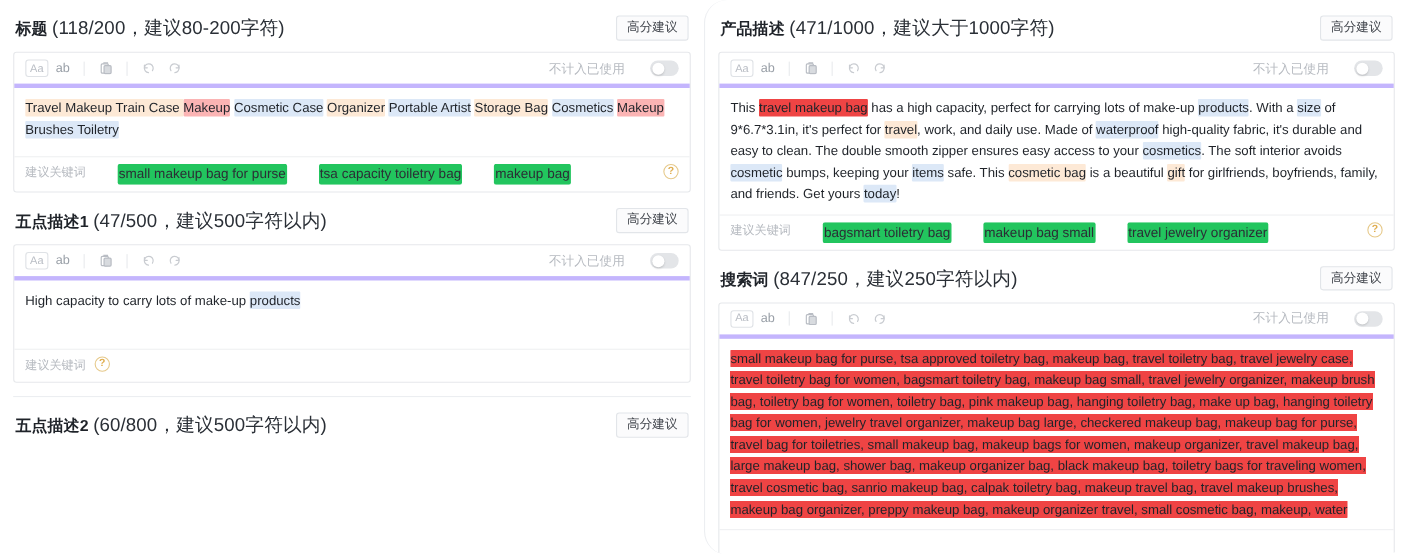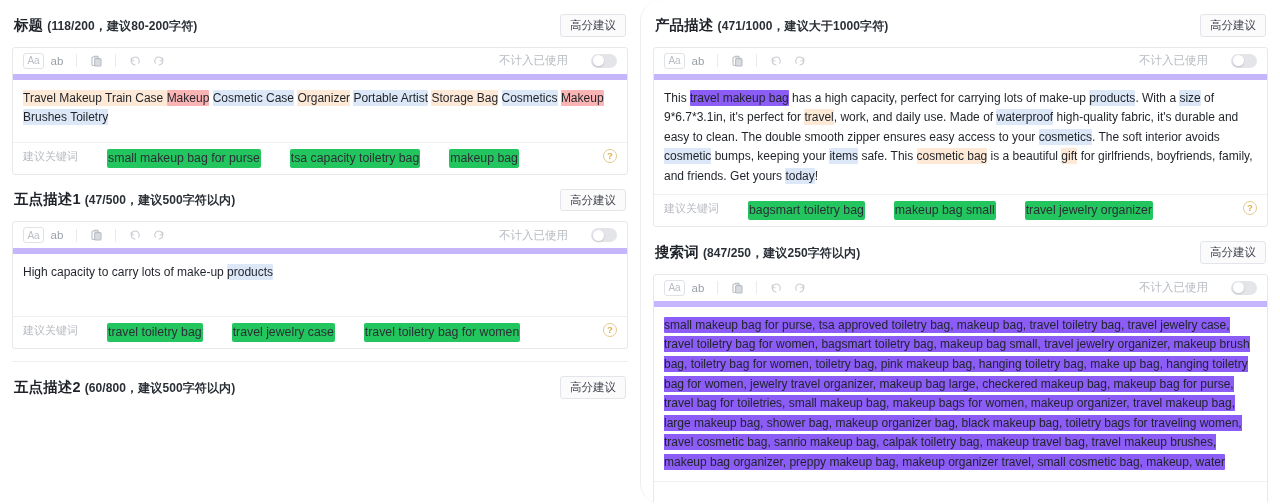--- a/index.html
+++ b/index.html
@@ -32,21 +32,21 @@
     align-items: center;
     justify-content: space-between;
     padding: 4px 2px 10px 2px;
   }
   .sec-title {
     font-size: 14.5px;
     font-weight: 700;
     letter-spacing: .1px;
     white-space: nowrap;
   }
-  .sec-title .meta { font-weight: 700; font-size: 12px; color: #2a2f36; }
+  .sec-title .meta { font-weight: 400; font-size: 17px; color: #2a2f36; }
   .score-btn {
     font-size: 11.5px;
     color: #42464d;
     background: #fbfbfc;
     border: 1px solid #e2e5e9;
     border-radius: 3px;
     padding: 4px 9px;
     line-height: 1.1;
     white-space: nowrap;
   }
@@ -56,21 +56,21 @@
     border: 1px solid #e6e8eb;
     border-radius: 3px;
     background: #fff;
   }
   .toolbar {
     display: flex;
     align-items: center;
     justify-content: space-between;
     height: 32px;
     padding: 0 10px;
-    border-bottom: 6px solid #c4b5fd;
+    border-bottom: 4px solid #c4b5fd;
   }
   .tools { display: flex; align-items: center; gap: 2px; }
   .tbtn {
     width: 22px; height: 22px;
     display: flex; align-items: center; justify-content: center;
     color: #c2c6cc;
     font-size: 11.5px;
     border-radius: 3px;
   }
   .tbtn.aa { border: 1px solid #dfe2e6; font-size: 10px; width: 21px; height: 16px; color: #b9bdc4;}
@@ -106,21 +106,21 @@
   .body.title-body { min-height: 62px; }
   .body.bullet-body { min-height: 62px; }
   .body.desc-body { min-height: 88px; }
   .body.terms-body { min-height: 145px; line-height: 19.6px; }
 
   
   mark { border-radius: 1px; padding: 1px 0; background: transparent; color: inherit; }
   mark.o  { background: #fde9d6; }
   mark.b  { background: #dce8f7; }
   mark.p  { background: #fbb4b4; }
-  mark.pl { background: #8b5cf6; }
+  mark.pl { background: #ef4444; }
 
   
   .kw-bar {
     display: flex;
     align-items: flex-start;
     gap: 8px;
     border-top: 1px solid #eff0f2;
     padding: 6px 10px;
     min-height: 30px;
   }
@@ -250,25 +250,20 @@
             </span>
           </div>
           <div class="toggle-wrap">
             <span class="toggle-label">不计入已使用</span>
             <span class="switch"></span>
           </div>
         </div>
         <div class="body bullet-body">High capacity to carry lots of make-up <mark class="b">products</mark></div>
         <div class="kw-bar">
           <span class="kw-label">建议关键词</span>
-          <span class="kw-list">
-              <span class="chip">travel toiletry bag</span>
-              <span class="chip">travel jewelry case</span>
-              <span class="chip">travel toiletry bag for women</span>
-            </span>
           <span class="help">?</span>
         </div>
       </div>
     </div>
 
     <div class="sec-sep"></div>
 
     <div class="section">
       <div class="sec-head" style="padding-top:14px;">
         <div class="sec-title">

